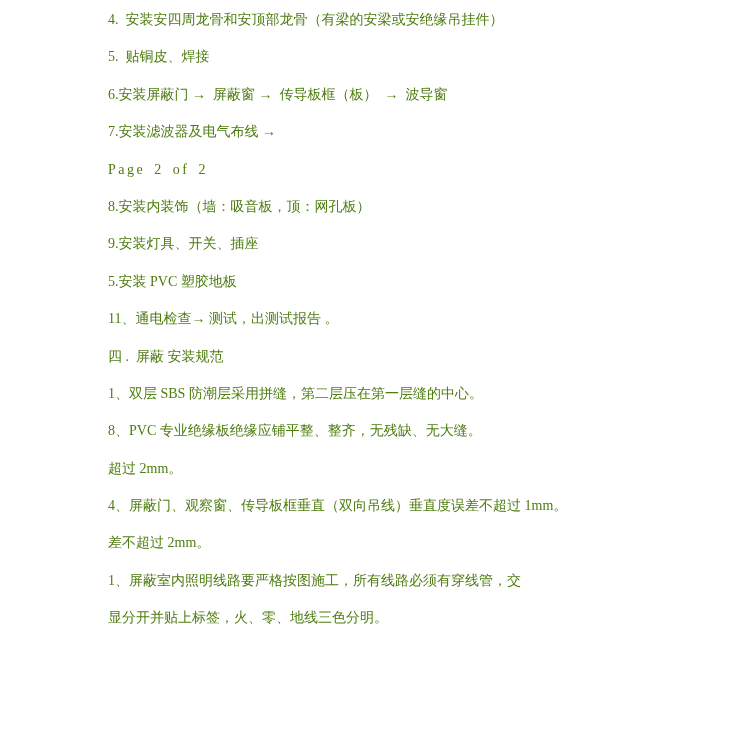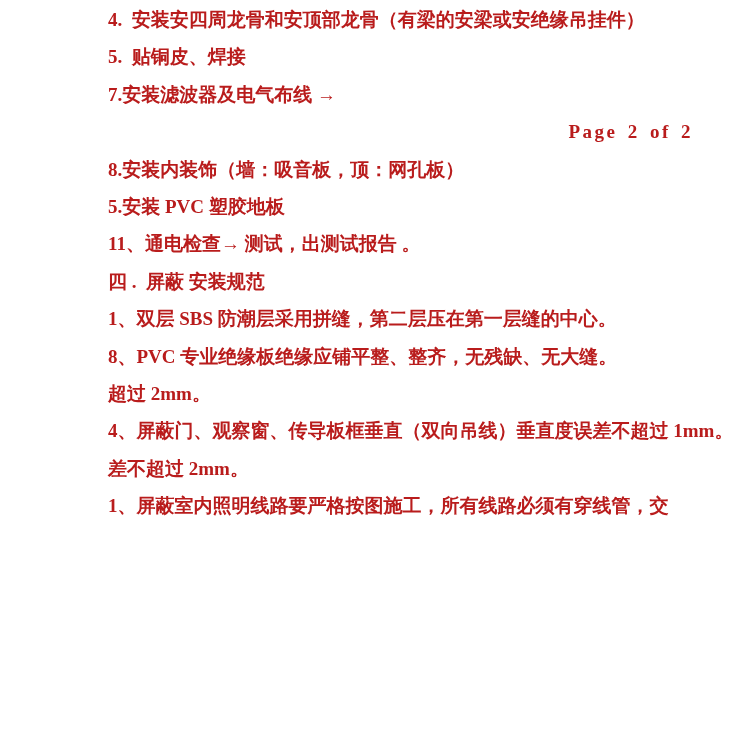--- a/index.html
+++ b/index.html
@@ -14,45 +14,46 @@
     position: relative;
   }
   .doc-page {
     position: absolute;
     top: 1px;
     left: 108px;
     width: 585px;
   }
   .doc-line {
     font-family: "Liberation Serif", "DejaVu Serif", serif;
-    font-size: 19px;
-    color: #b91c1c;
+    font-size: 14px;
+    color: #4d7c0f;
     height: 37.4px;
     line-height: 37.4px;
     white-space: pre;
     overflow: visible;
-    font-weight: bold;
   }
   .page-indicator {
     letter-spacing: 2.5px;
     word-spacing: 3px;
-    text-align: right;
   }
 </style>
 </head>
 <body>
 
 <div class="doc-page">
   <div class="doc-line">4.  安装安四周龙骨和安顶部龙骨（有梁的安梁或安绝缘吊挂件）</div>
   <div class="doc-line">5.  贴铜皮、焊接</div>
+  <div class="doc-line">6.安装屏蔽门 →  屏蔽窗 →  传导板框（板）  →  波导窗</div>
   <div class="doc-line">7.安装滤波器及电气布线 →</div>
   <div class="doc-line page-indicator">Page 2 of 2</div>
   <div class="doc-line">8.安装内装饰（墙：吸音板，顶：网孔板）</div>
+  <div class="doc-line">9.安装灯具、开关、插座</div>
   <div class="doc-line">5.安装 PVC 塑胶地板</div>
   <div class="doc-line">11、通电检查→ 测试，出测试报告 。</div>
   <div class="doc-line">四 .  屏蔽 安装规范</div>
   <div class="doc-line">1、双层 SBS 防潮层采用拼缝，第二层压在第一层缝的中心。</div>
   <div class="doc-line">8、PVC 专业绝缘板绝缘应铺平整、整齐，无残缺、无大缝。</div>
   <div class="doc-line">超过 2mm。</div>
   <div class="doc-line">4、屏蔽门、观察窗、传导板框垂直（双向吊线）垂直度误差不超过 1mm。</div>
   <div class="doc-line">差不超过 2mm。</div>
   <div class="doc-line">1、屏蔽室内照明线路要严格按图施工，所有线路必须有穿线管，交</div>
+  <div class="doc-line">显分开并贴上标签，火、零、地线三色分明。</div>
 </div>
 
 </body></html>

